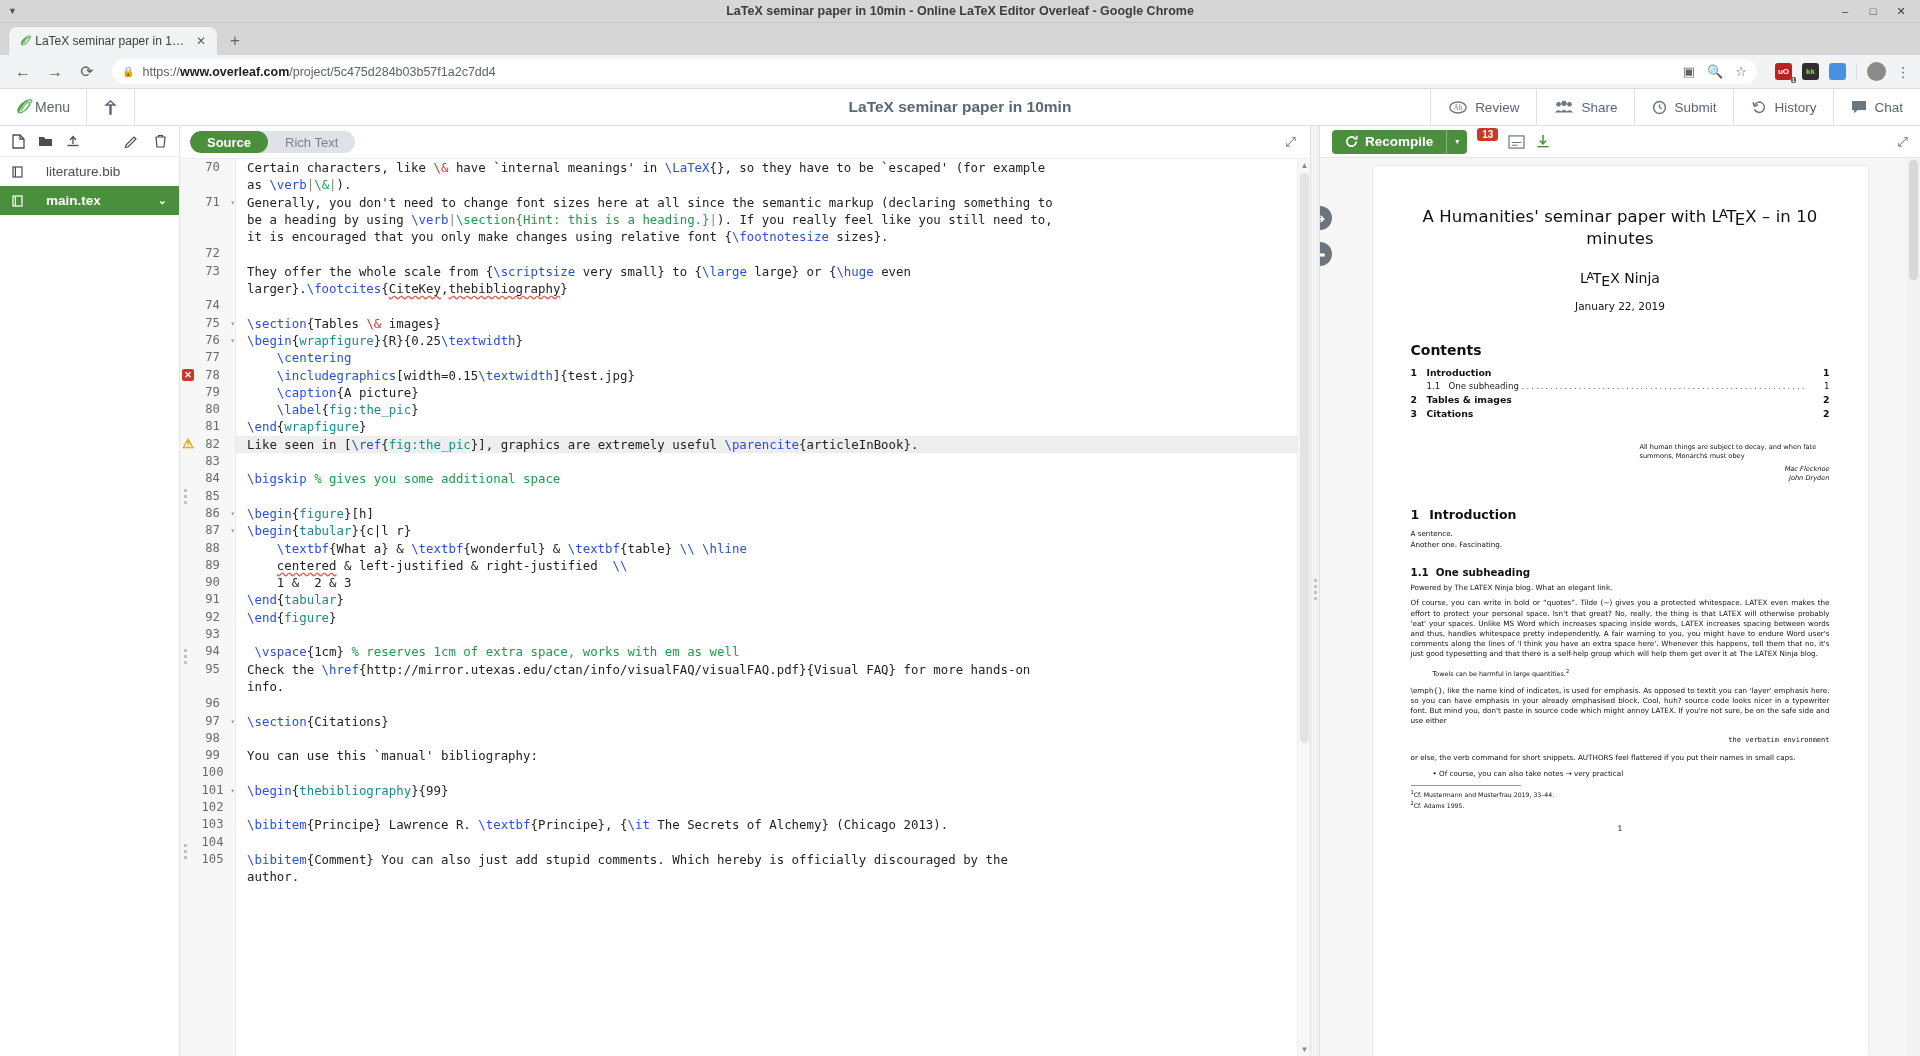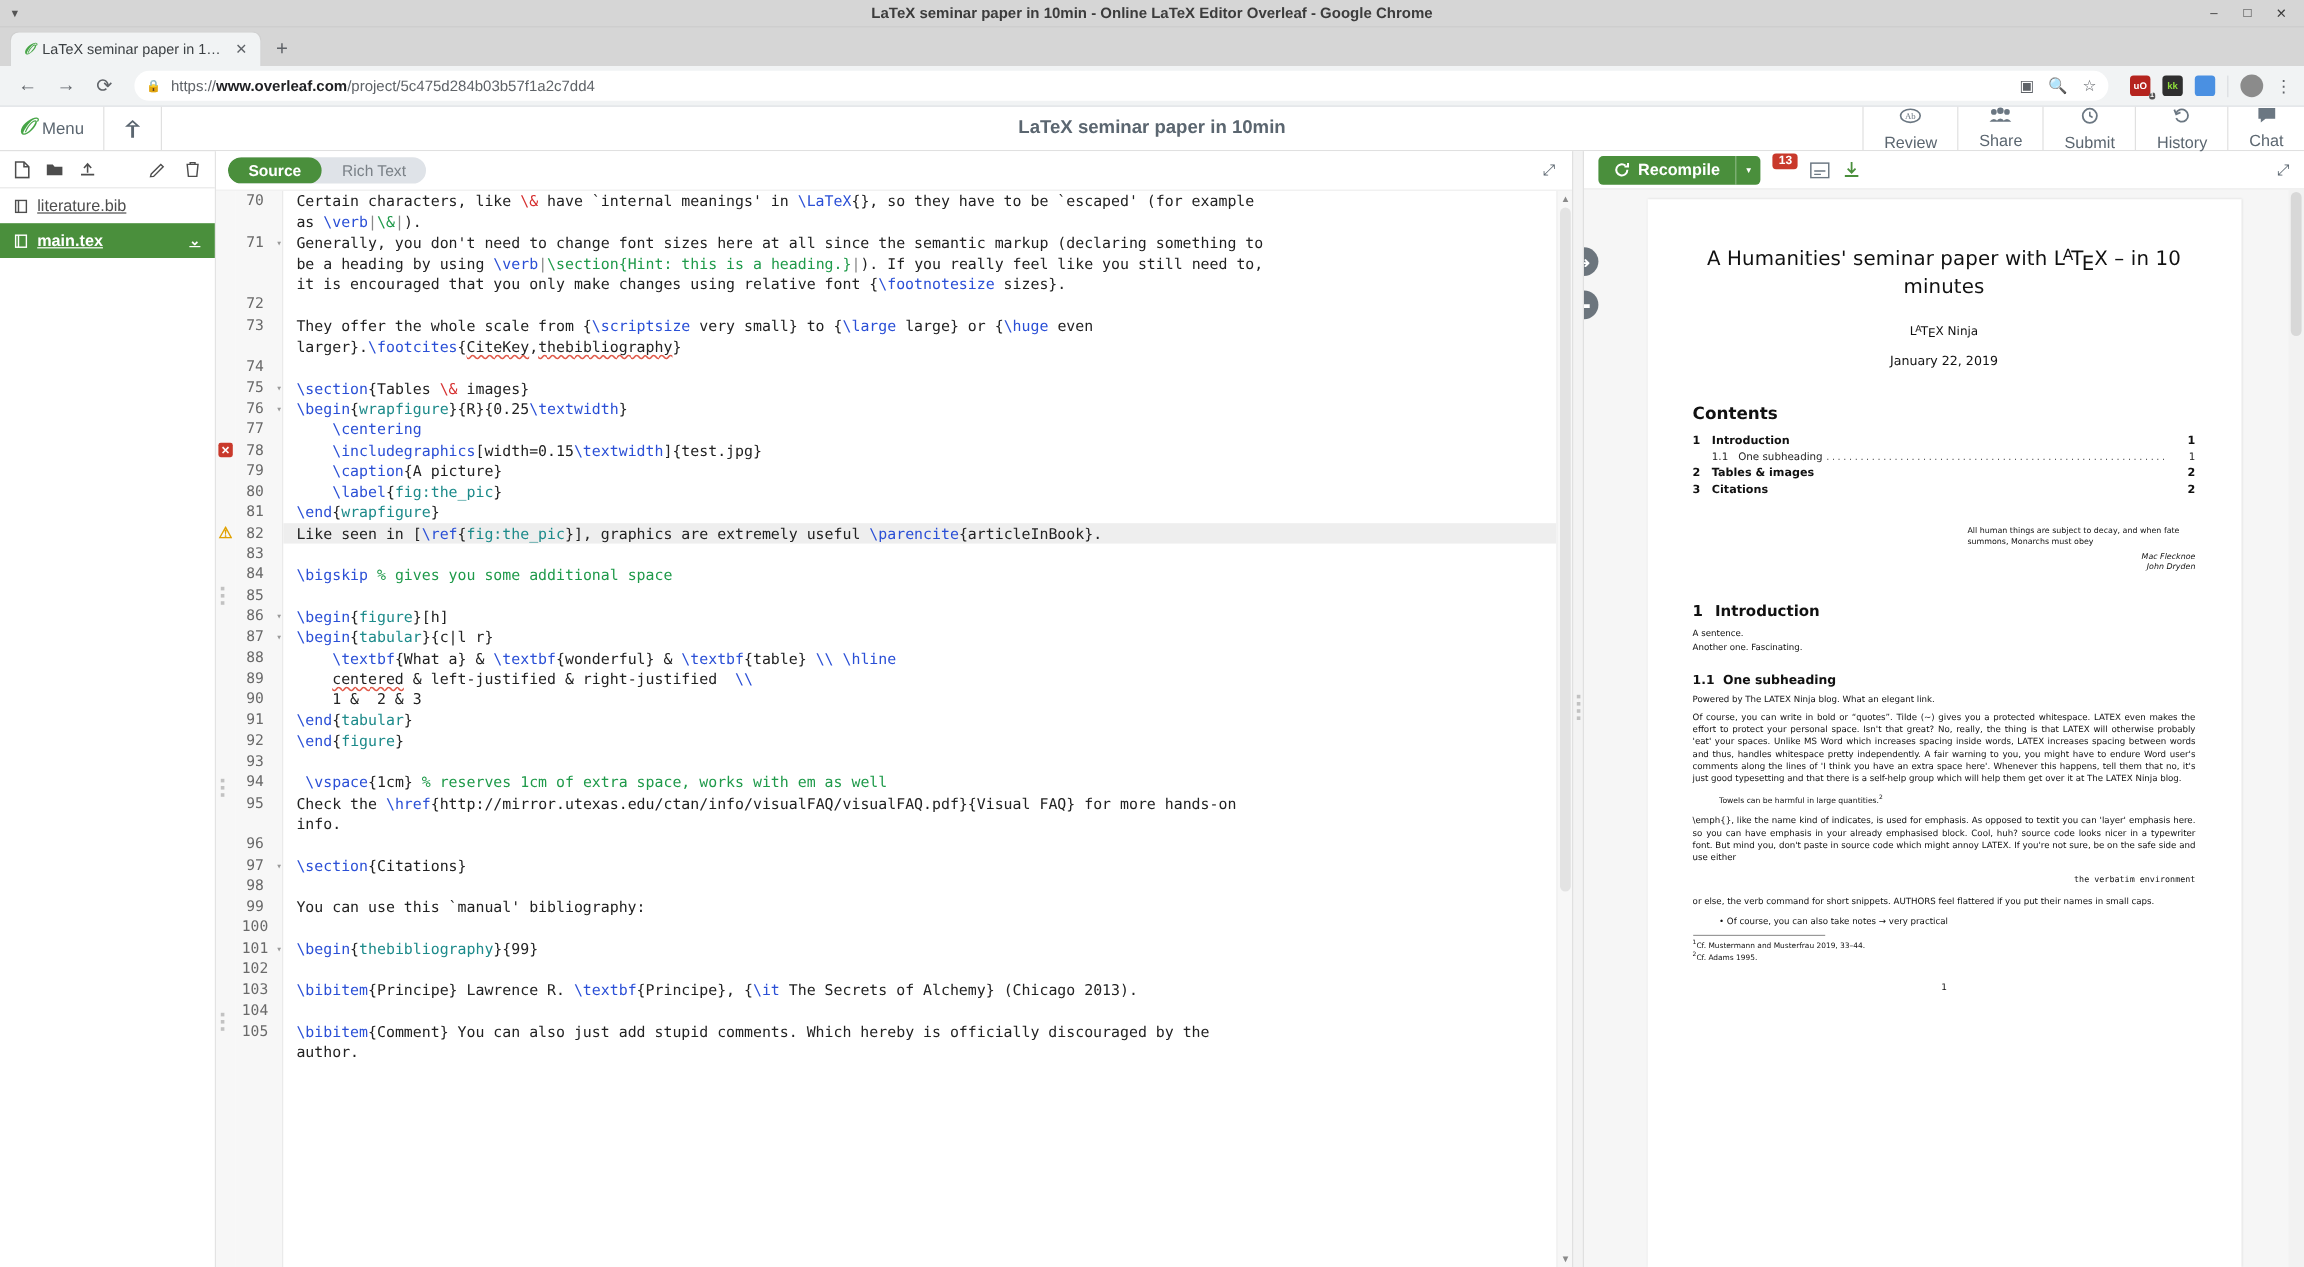--- a/index.html
+++ b/index.html
@@ -73,34 +73,34 @@
     font-size:19px; color:#46a546; }
   .ol-menu-label{ font-size:14px; color:#5b6670; }
   .ol-up{ width:48px; height:100%; display:flex; align-items:center; justify-content:center;
     border-right:1px solid #e0e0e0; color:#5b6670; font-size:14px;}
   .ol-title{
     position:absolute; left:0; right:0; text-align:center; font-size:15.5px;
     color:#5b6670; font-weight:600; pointer-events:none;
   }
   .ol-right{ margin-left:auto; display:flex; height:100%; z-index:2;}
   .ol-rbtn{ display:flex; align-items:center; gap:7px; padding:0 17px;
-    border-left:1px solid #e0e0e0; font-size:13.5px; color:#5b6670; height:100%;flex-direction:column;}
+    border-left:1px solid #e0e0e0; font-size:13.5px; color:#5b6670; height:100%;}
   .ol-rbtn svg{ flex:none; }
 
   
   .main{ display:flex; height:calc(1056px - 23px - 32px - 34px - 37px); }
 
   
   .filetree{ width:180px; background:#fff; border-right:1px solid #e3e3e3; }
   .ft-actions{ height:31px; display:flex; align-items:center; padding:0 12px;
     border-bottom:1px solid #e8e8e8; color:#4d4d4d;}
   .ft-actions .grp{ display:flex; gap:13px; align-items:center; font-size:14px;}
   .ft-actions .grp.right{ margin-left:auto; gap:16px;}
-  .ft-item{ height:29px; display:flex; align-items:center; gap:8px; padding:0 12px;
-    font-size:13.5px; color:#4d4d4d;text-decoration:underline;}
+  .ft-item{ height:29px; display:flex; align-items:center; gap:23px; padding:0 12px;
+    font-size:13.5px; color:#4d4d4d;}
   .ft-item.sel{ background:#4a8f3c; color:#fff; font-weight:600; }
   .ft-item .chev{ margin-left:auto; font-size:11px; }
 
   
   .editor-col{ flex:1; display:flex; flex-direction:column; min-width:0; position:relative;}
   .ed-tabs{ height:32px; background:#fff; display:flex; align-items:center;
     padding-left:10px; position:relative;}
   .seg{ display:flex; background:#dfe3e8; border-radius:14px; overflow:hidden; height:22px;}
   .seg div{ padding:0 17px; font-size:13px; display:flex; align-items:center;}
   .seg .on{ background:#4a8f3c; color:#fff; font-weight:bold; border-radius:14px;}
@@ -160,21 +160,21 @@
   .errbadge{ background:#c9392b; color:#fff; font-size:10px; font-weight:bold;
     border-radius:3px; padding:1px 5px; position:relative; top:-7px;}
   .pdf-ico{ color:#5b6670; font-size:13px; }
   .pdf-expand{ margin-left:auto; color:#5b6670; font-size:13px;}
 
   .pdf-view{ flex:1; overflow:hidden; background:#f6f6f6; display:flex; justify-content:center;
     padding-top:8px; position:relative;}
   .page{ width:495px; background:#fff; padding:26px 38px 10px 38px; font-family:"DejaVu Sans",sans-serif;
     color:#111; box-shadow:0 0 2px rgba(0,0,0,.12); position:relative;}
   .p-title{ text-align:center; font-size:16.5px; margin:14px 0 22px; letter-spacing:.1px;}
-  .p-author{ text-align:center; font-size:10px; margin-bottom:11px;}
+  .p-author{ text-align:center; font-size:14px; margin-bottom:11px;}
   .p-date{ text-align:center; font-size:10.5px; margin-bottom:30px;}
   .p-h1{ font-size:14px; font-weight:bold; margin:0 0 9px;}
   .toc-row{ display:flex; font-size:9.3px; margin-bottom:3px; align-items:baseline;}
   .toc-row.sub{ font-size:8.6px; padding-left:16px; color:#222;}
   .toc-num{ width:16px; font-weight:bold;}
   .toc-row.sub .toc-num{ width:22px; font-weight:normal;}
   .toc-txt{ font-weight:bold;}
   .toc-row.sub .toc-txt{ font-weight:normal;}
   .toc-lead{ flex:1; overflow:hidden; white-space:nowrap; color:#555; margin:0 3px;
     letter-spacing:2.2px; font-size:8px;}

